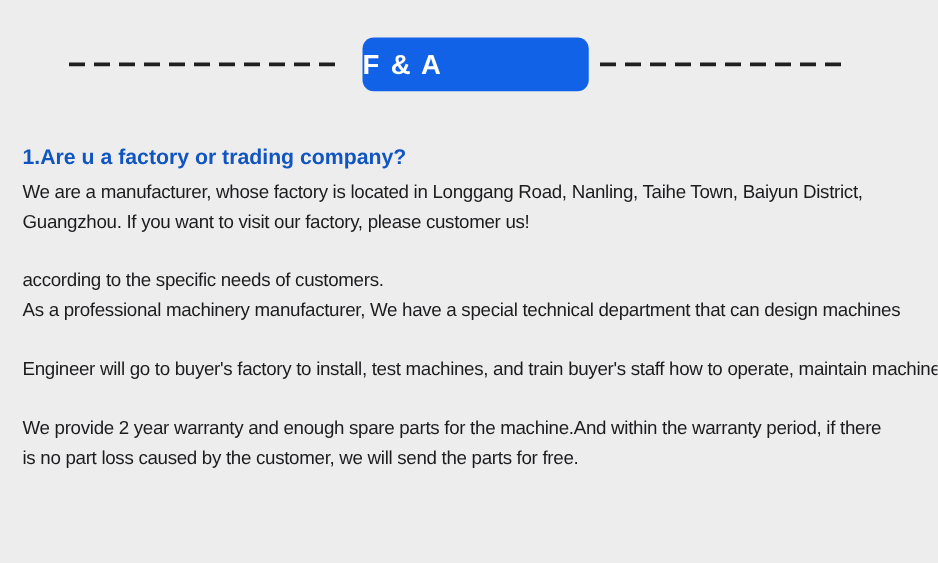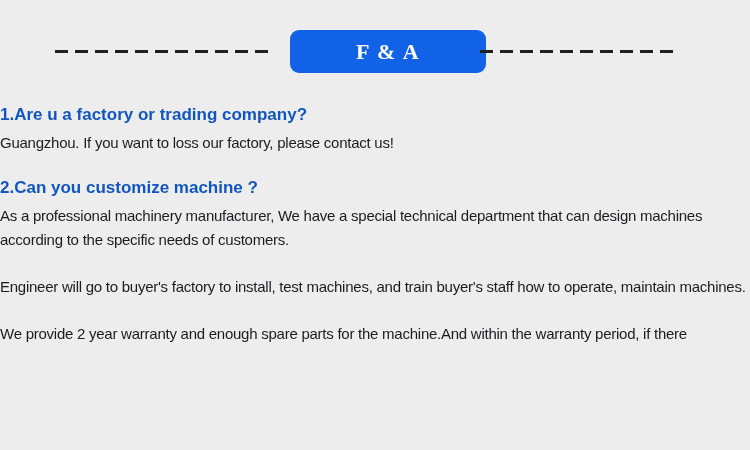--- a/index.html
+++ b/index.html
@@ -29,38 +29,37 @@
       transparent 13px,
       transparent 20px
     );
   }
   .dash-left  { left: 55px;  width: 213px; }
   .dash-right { left: 480px; width: 194px; }
   .fa-badge {
     position: absolute;
     left: 290px;
     top: 0;
-    width: 196px;
+    width: 181px;
     height: 43px;
     background: var(--accent, #1262e8);
     border-radius: 9px;
     display: flex;
     align-items: center;
-    justify-content: center;
-    font-family: Liberation Serif, serif;
+    justify-content: flex-start;
   }
   .fa-badge span {
     color: #ffffff;
     font-size: 22px;
     font-weight: bold;
     letter-spacing: 1.5px;
   }
   .faq {
-    margin-top: 32px;
-    padding-left: 0;
+    margin-top: 43px;
+    padding-left: 18px;
   }
   .faq-item {
     margin-bottom: 23px;
   }
   .question {
     margin: 0 0 7px 0;
     font-size: 17px;
     line-height: 19px;
     font-weight: bold;
     color: var(--question, #1156c0);
@@ -81,37 +80,38 @@
     <div class="dash dash-left"></div>
     <div class="fa-badge">
       <span>F &amp; A</span>
     </div>
     <div class="dash dash-right"></div>
   </div>
   <div class="faq">
   <section class="faq-item">
     <h3 class="question">1.Are u a factory or trading company?</h3>
     <div class="answer">
-          <div class="answer-line">Guangzhou. If you want to loss our factory, please contact us!</div>
+          <div class="answer-line">We are a manufacturer, whose factory is located in Longgang Road, Nanling, Taihe Town, Baiyun District,</div>
+          <div class="answer-line">Guangzhou. If you want to visit our factory, please customer us!</div>
         </div>
   </section>
 
   <section class="faq-item">
-    <h3 class="question">2.Can you customize machine ?</h3>
     <div class="answer">
+          <div class="answer-line">according to the specific needs of customers.</div>
           <div class="answer-line">As a professional machinery manufacturer, We have a special technical department that can design machines</div>
-          <div class="answer-line">according to the specific needs of customers.</div>
         </div>
   </section>
 
   <section class="faq-item">
     <div class="answer">
           <div class="answer-line">Engineer will go to buyer's factory to install, test machines, and train buyer's staff how to operate, maintain machines.</div>
         </div>
   </section>
 
   <section class="faq-item">
     <div class="answer">
           <div class="answer-line">We provide 2 year warranty and enough spare parts for the machine.And within the warranty period, if there</div>
+          <div class="answer-line">is no part loss caused by the customer, we will send the parts for free.</div>
         </div>
   </section>
 </div>
 </div>
 
 </body></html>

